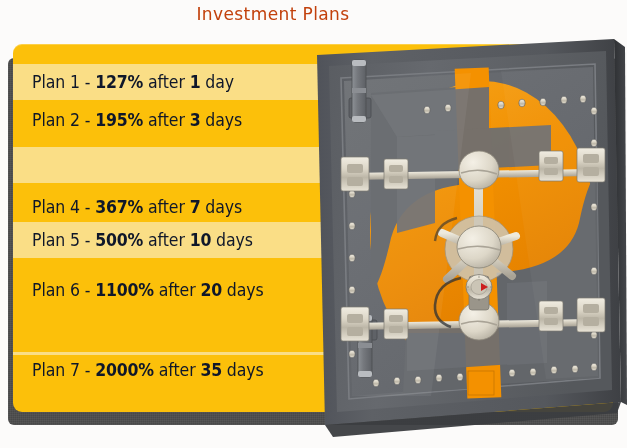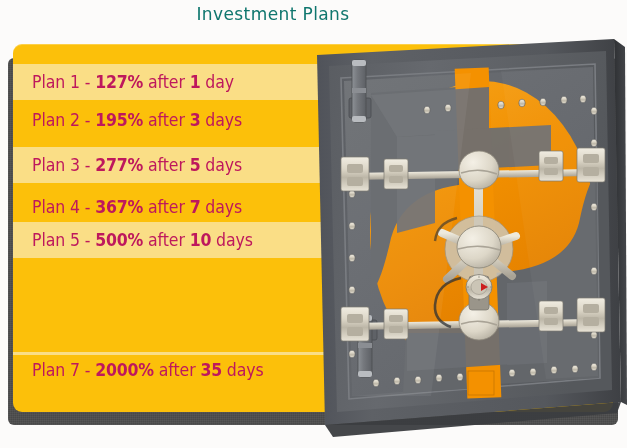--- a/index.html
+++ b/index.html
@@ -18,21 +18,21 @@
 
   
   #title {
     position: absolute;
     left: 0;
     top: 4px;
     width: 546px;
     text-align: center;
     font-size: 17px;
     letter-spacing: 0.4px;
-    color: #0f766e;
+    color: #c2410c;
     font-family: "DejaVu Sans", "Liberation Sans", sans-serif;
     font-weight: 400;
     white-space: nowrap;
   }
 
   
   #panel-shadow {
     position: absolute;
     left: 8px;
     top: 58px;
@@ -84,21 +84,21 @@
     top: 0;
     width: 297px;
     height: 36px;
   }
   .plan-row.light .inset { background: #fade86; }
   .plan-text {
     position: relative;
     z-index: 3;
     margin-left: 19px;
     font-size: 17.5px;
-    color: #be185d;
+    color: #0f172a;
     white-space: nowrap;
     font-family: "DejaVu Sans Condensed", "Liberation Sans Narrow", "Liberation Sans", sans-serif;
     letter-spacing: -0.1px;
   }
   .plan-text b {
     font-weight: 700;
     letter-spacing: -0.2px;
   }
 
   
@@ -127,32 +127,32 @@
   <div class="plan-row light" style="top: 20px;">
         <div class="inset"></div>
         <div class="plan-text"><span>Plan 1 - </span><b>127%</b><span> after </span><b>1</b><span> day</span></div>
       </div>
       <div class="plan-row dark" style="top: 58px;">
         <div class="inset"></div>
         <div class="plan-text"><span>Plan 2 - </span><b>195%</b><span> after </span><b>3</b><span> days</span></div>
       </div>
       <div class="plan-row light" style="top: 103px;">
         <div class="inset"></div>
-        <div class="plan-text"><span>Plan 3 - </span><b>277%</b><span> after </span><b>5</b><span> days</span></div>
       </div>
       <div class="plan-row dark" style="top: 144.5px; text-align: center;">
         <div class="inset"></div>
         <div class="plan-text"><span>Plan 4 - </span><b>367%</b><span> after </span><b>7</b><span> days</span></div>
       </div>
       <div class="plan-row light" style="top: 178px;">
         <div class="inset"></div>
         <div class="plan-text"><span>Plan 5 - </span><b>500%</b><span> after </span><b>10</b><span> days</span></div>
       </div>
       <div class="plan-row dark" style="top: 227.5px;">
         <div class="inset"></div>
+        <div class="plan-text"><span>Plan 6 - </span><b>1100%</b><span> after </span><b>20</b><span> days</span></div>
       </div>
       <div class="plan-row light" style="top: 269px; margin-top: 39px;">
         <div class="inset"></div>
         <div class="plan-text"><span>Plan 7 - </span><b>2000%</b><span> after </span><b>35</b><span> days</span></div>
       </div>
       <div class="plan-row dark" style="top: 310.5px;">
         <div class="inset"></div>
       </div>
     </div>
 

